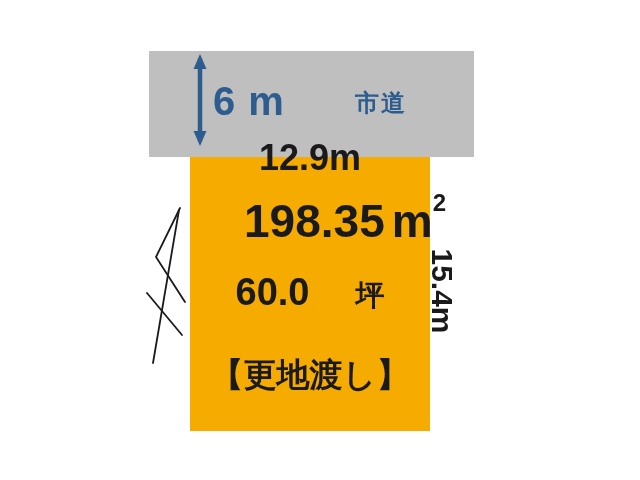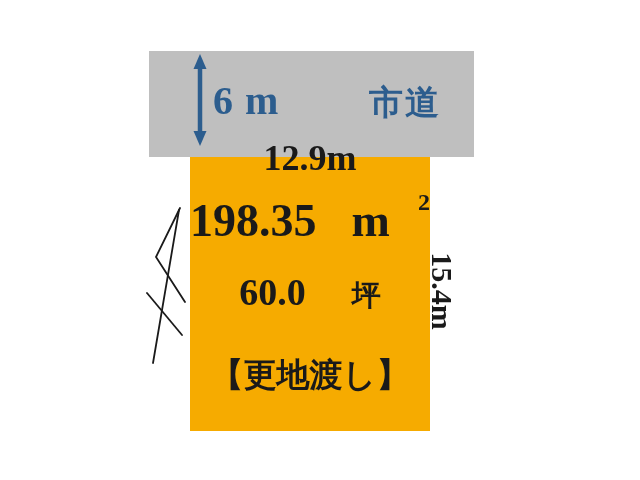--- a/index.html
+++ b/index.html
@@ -1,21 +1,21 @@
 <!DOCTYPE html>
 <html style="--road-fill: #bfbfbf; --land-fill: #f6ab00; --accent: #2c5d8e; --ink: #1a1a1a;"><head>
 <meta charset="utf-8">
 <style>
   html,body{margin:0;padding:0;background:#ffffff;}
   .canvas{
     position:relative;
     width:591px;height:480px;
     background:#ffffff;
     overflow:hidden;
-    font-family:Liberation Serif, serif;
+    font-family:Liberation Sans, sans-serif;
   }
   .road-band{
     position:absolute;
     left:149px;top:51px;width:325px;height:106px;
     background:var(--road-fill,#bfbfbf);
   }
   .land-rect{
     position:absolute;
     left:190px;top:157px;width:240px;height:274px;
     background:var(--land-fill,#f6ab00);
@@ -27,34 +27,34 @@
   .arrow-part{stroke:var(--accent,#2c5d8e);}
   .arrow-head{fill:var(--accent,#2c5d8e);stroke:none;}
   .sketch-line{stroke:var(--ink,#1a1a1a);stroke-width:1.8;fill:none;stroke-linecap:round;}
   .road-width{
     position:absolute;left:213px;top:81px;
     font-size:40px;line-height:40px;font-weight:bold;
     color:var(--accent,#2c5d8e);
     letter-spacing:1px;
   }
   .road-name{
-    position:absolute;left:369px;top:88px;
-    font-size:34px;line-height:30px;font-weight:bold;
+    position:absolute;left:355px;top:88px;
+    font-size:24px;line-height:30px;font-weight:bold;
     color:var(--accent,#2c5d8e);
     letter-spacing:2px;
   }
   .frontage{
     position:absolute;left:190px;top:143px;width:240px;
     text-align:center;
     font-size:36px;line-height:30px;font-weight:bold;
     color:var(--ink,#1a1a1a);
   }
   .area-m2{
-    position:absolute;left:190px;top:198px;width:240px;
-    display:flex;justify-content:space-between;align-items:baseline;
+    position:absolute;left:206px;top:198px;width:240px;
+    display:flex;justify-content:flex-end;align-items:baseline;
     color:var(--ink,#1a1a1a);font-weight:bold;
   }
   .area-m2 .val{font-size:46px;line-height:46px;}
   .area-m2 .unit{font-size:46px;line-height:46px;margin-left:7px;}
   .area-m2 sup{font-size:24px;line-height:24px;position:relative;top:-26px;}
   .area-tsubo{
     position:absolute;left:190px;top:272px;width:240px;
     display:flex;justify-content:center;align-items:baseline;
     color:var(--ink,#1a1a1a);font-weight:bold;gap:44px;
   }

